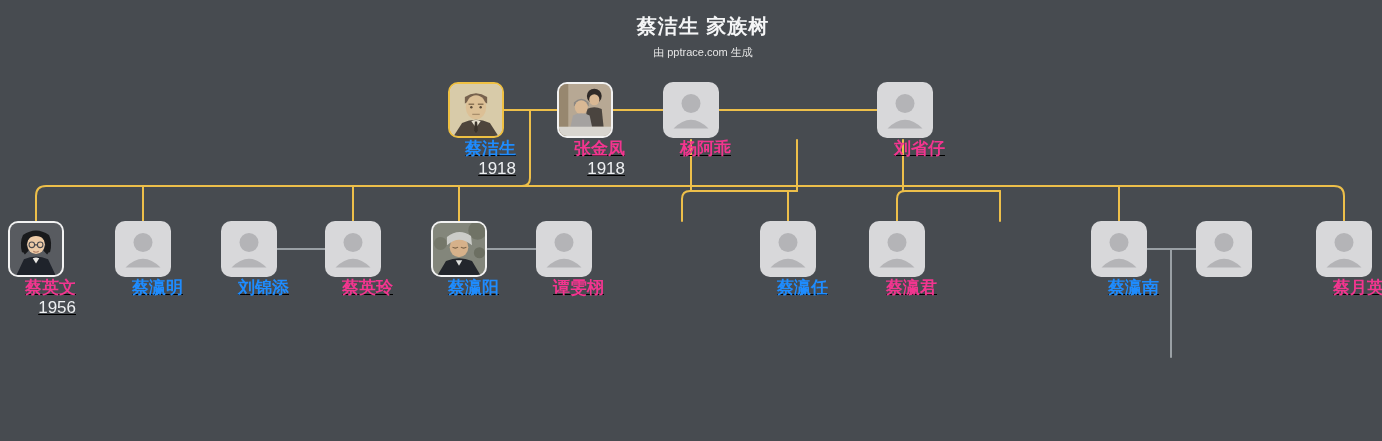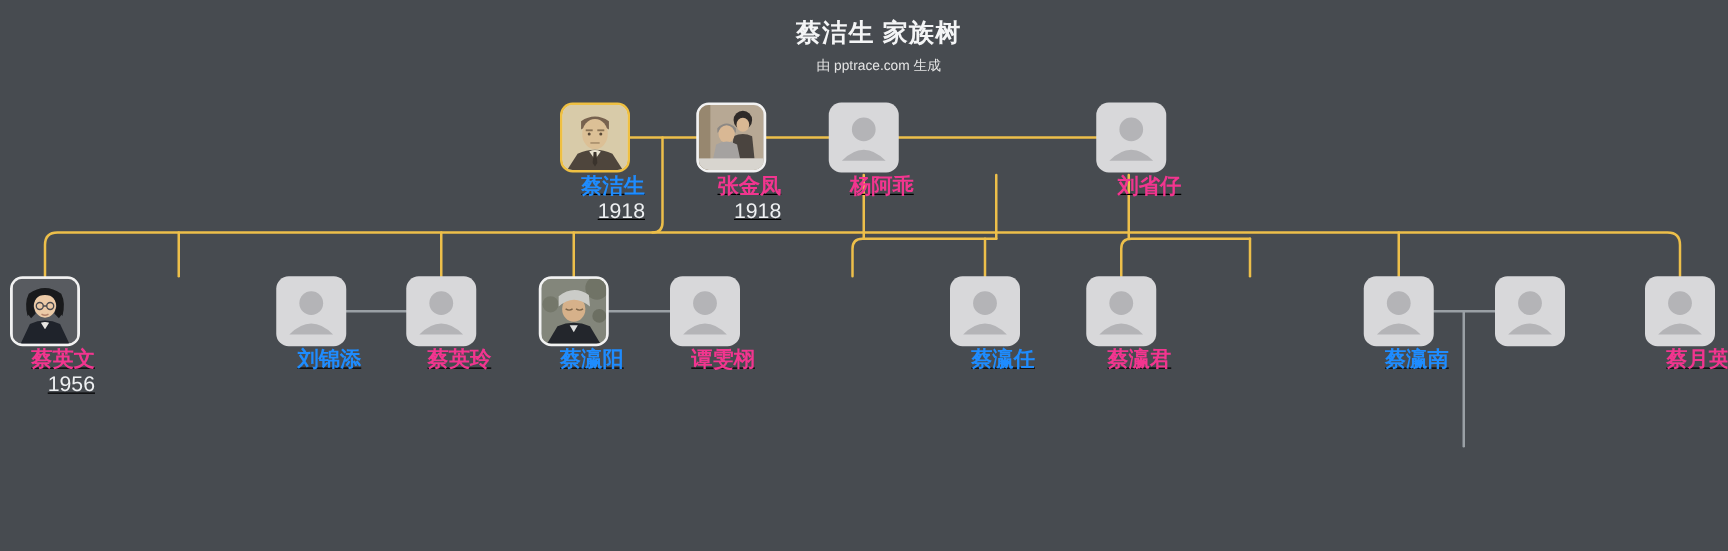--- a/index.html
+++ b/index.html
@@ -141,20 +141,29 @@
         <path d="M26.5,23.5 h3" stroke="#4a4a4e" stroke-width="1.2"></path>
         <path d="M25,30.5 Q28,32.5 31,30.5" stroke="#b2826a" stroke-width="1.2" fill="none"></path>
         <path d="M7,56 L15,39 Q28,33 41,39 L49,56 Z" fill="#1f232b"></path>
         <path d="M24.5,38 L28,43.5 L31.5,38 Q28,36.5 24.5,38 Z" fill="#e8e6e2"></path>
       </svg>
     </div>
     <div class="pname f">蔡英文</div>
     <div class="pyear">1956</div>
   </div>
 
+  <div class="node" style="left:103px;top:221px">
+    <div class="avatar">
+      <svg viewBox="0 0 56 56">
+        <circle cx="28" cy="21.5" r="9.5" fill="#b4b4b7"></circle>
+        <path d="M10.5,46.5 Q28,29 45.5,46.5 Z" fill="#b4b4b7"></path>
+      </svg>
+    </div>
+    <div class="pname m">蔡瀛明</div>
+  </div>
 
   <div class="node" style="left:209px;top:221px">
     <div class="avatar">
       <svg viewBox="0 0 56 56">
         <circle cx="28" cy="21.5" r="9.5" fill="#b4b4b7"></circle>
         <path d="M10.5,46.5 Q28,29 45.5,46.5 Z" fill="#b4b4b7"></path>
       </svg>
     </div>
     <div class="pname m">刘锦添</div>
   </div>

